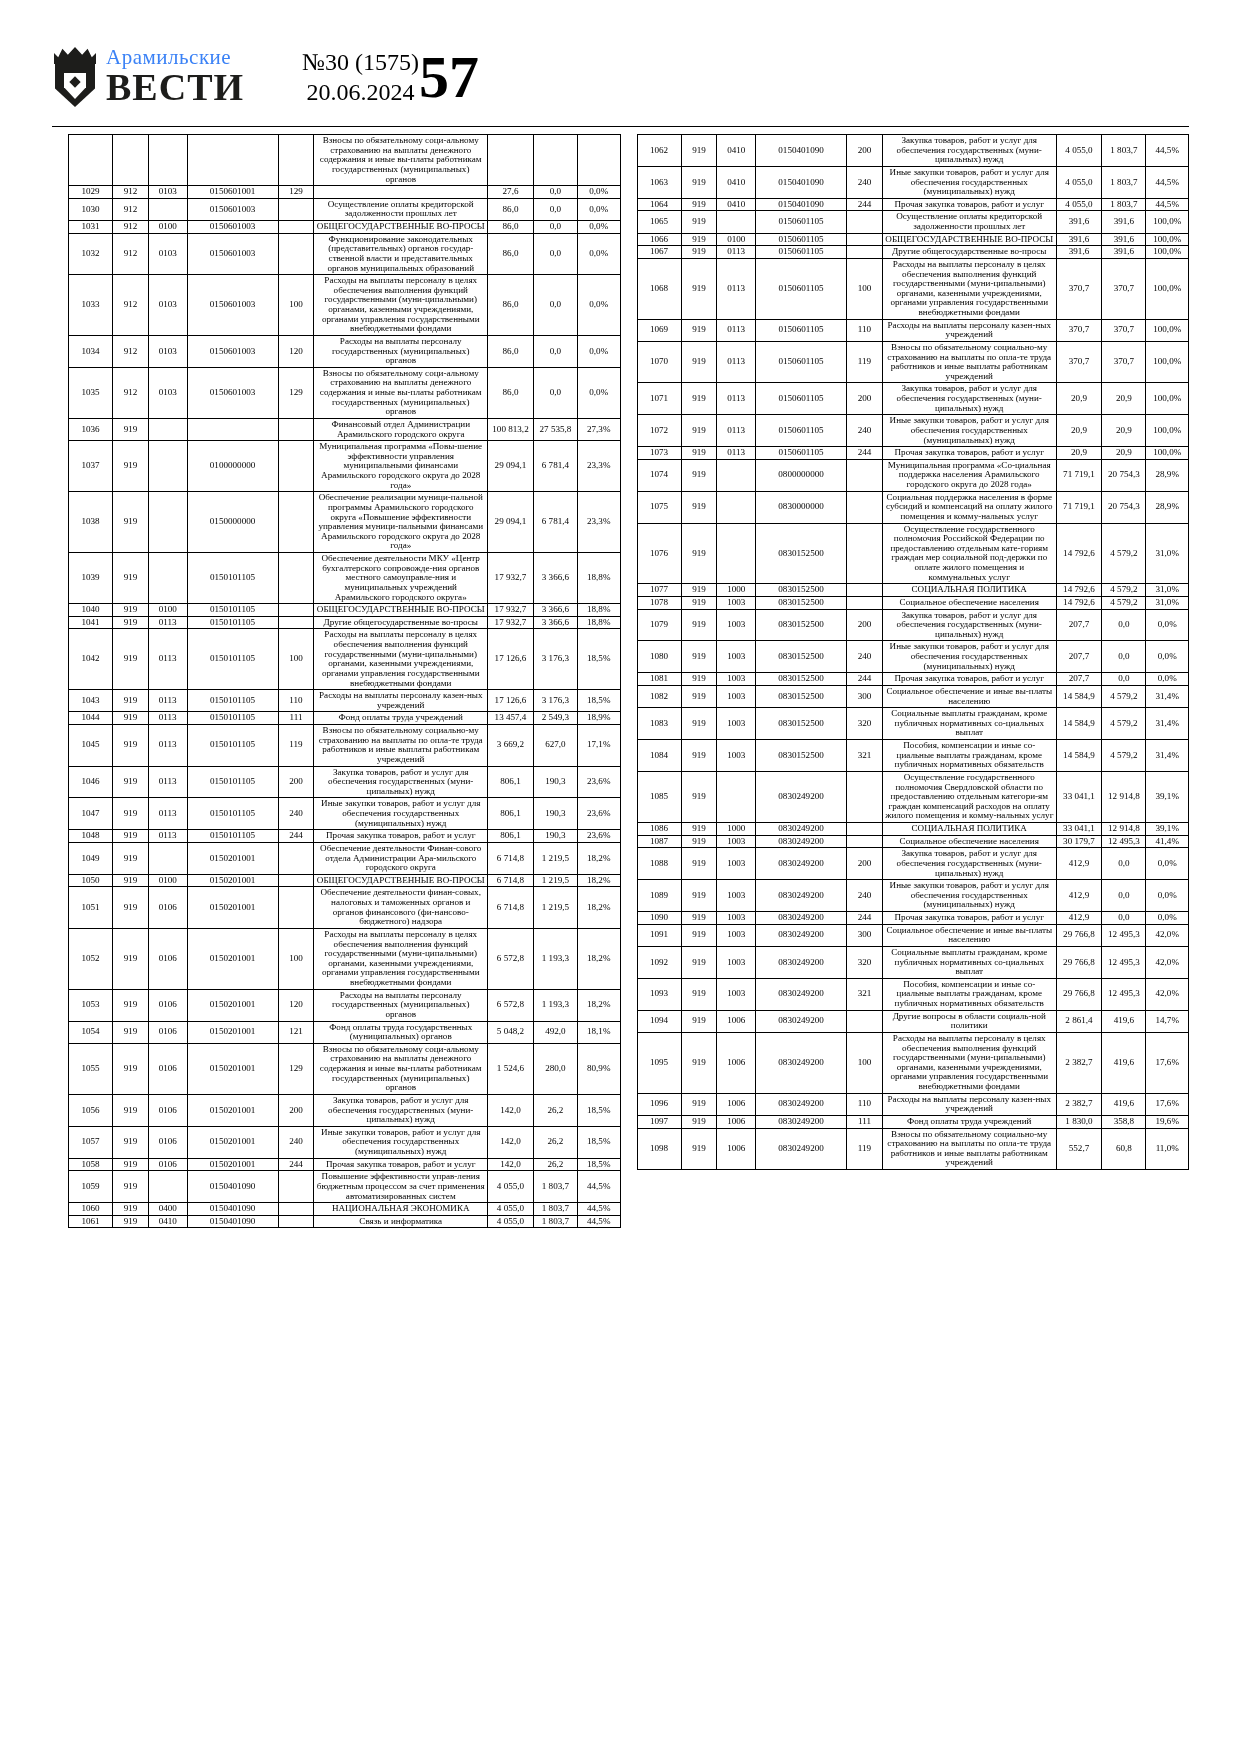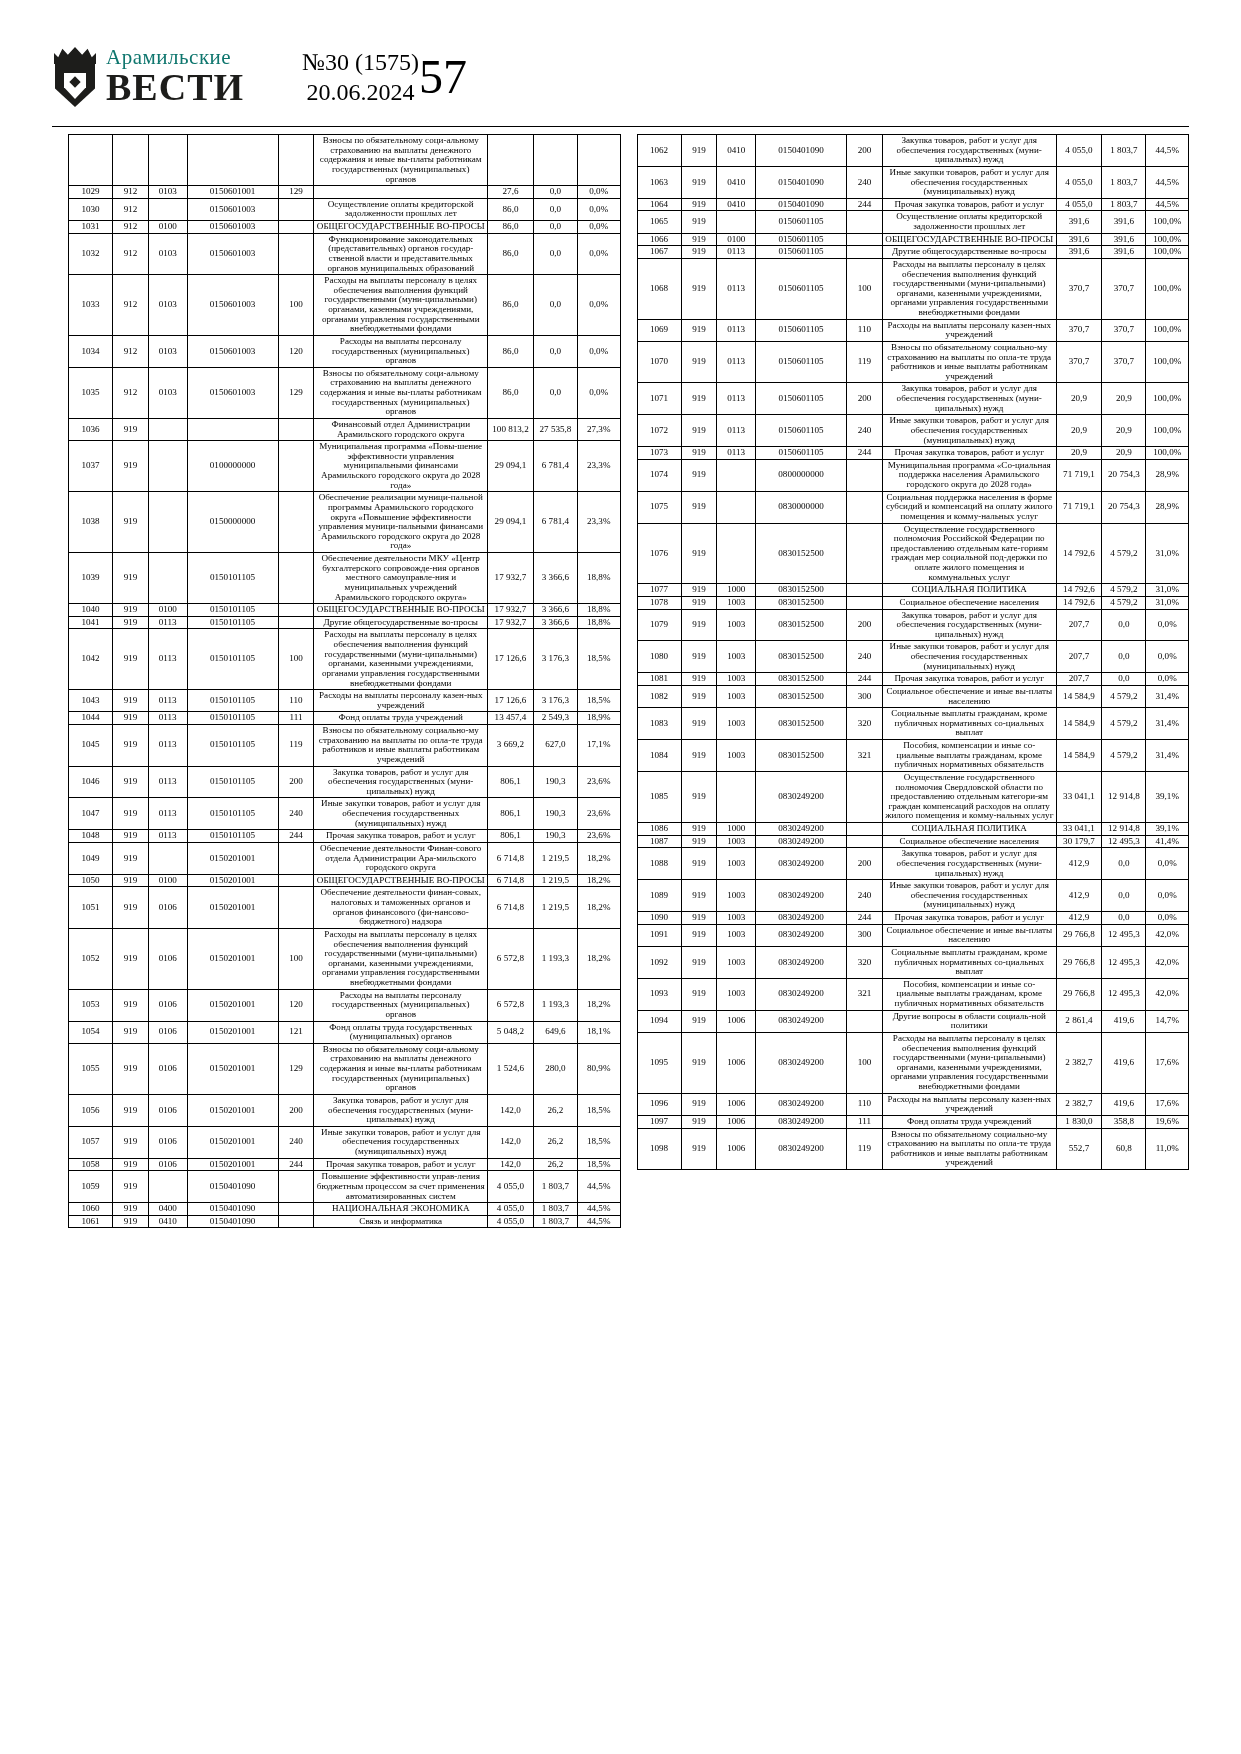--- a/index.html
+++ b/index.html
@@ -77,21 +77,21 @@
     background: #1d1d1b;
     clip-path: polygon(0 100%, 0 35%, 10% 60%, 20% 10%, 33% 45%, 50% 0, 67% 45%, 80% 10%, 90% 60%, 100% 35%, 100% 100%);
   }
   .logo-text {
     line-height: 0.95;
   }
   .logo-text .l1 {
     font-family: "Liberation Serif", serif;
     font-size: 21px;
     letter-spacing: .5px;
-    color: #0f766e;
+    color: #3b82f6;
   }
   .logo-text .l2 {
     font-family: Liberation Serif, serif;
     font-weight: bold;
     font-size: 38px;
     letter-spacing: 1px;
     color: #1d1d1b;
     line-height: 1;
   }
   .official {
@@ -109,22 +109,22 @@
     display: flex;
     align-items: center;
   }
   .issue-text {
     text-align: center;
     font-size: 24px;
     line-height: 1.25;
   }
   .page-num {
     font-family: "Liberation Serif", serif;
-    font-weight: normal;
-    font-size: 48px;
+    font-weight: bold;
+    font-size: 60px;
     line-height: 1;
   }
   .rule {
     border-top: 1.5px solid #000;
     margin-top: 6px;
   }
   
   .columns {
     display: flex;
     gap: 16px;
@@ -500,21 +500,21 @@
               <td class="num">18,2%</td>
             </tr>
             <tr>
               <td class="num">1054</td>
               <td class="num">919</td>
               <td class="num">0106</td>
               <td class="num">0150201001</td>
               <td class="num">121</td>
               <td class="name">Фонд оплаты труда государственных (муниципальных) органов</td>
               <td class="num">5 048,2</td>
-              <td class="num">649,6</td>
+              <td class="num">492,0</td>
               <td class="num">18,1%</td>
             </tr>
             <tr>
               <td class="num">1055</td>
               <td class="num">919</td>
               <td class="num">0106</td>
               <td class="num">0150201001</td>
               <td class="num">129</td>
               <td class="name">Взносы по обязательному соци-альному страхованию на выплаты денежного содержания и иные вы-платы работникам государственных (муниципальных) органов</td>
               <td class="num">1 524,6</td>

